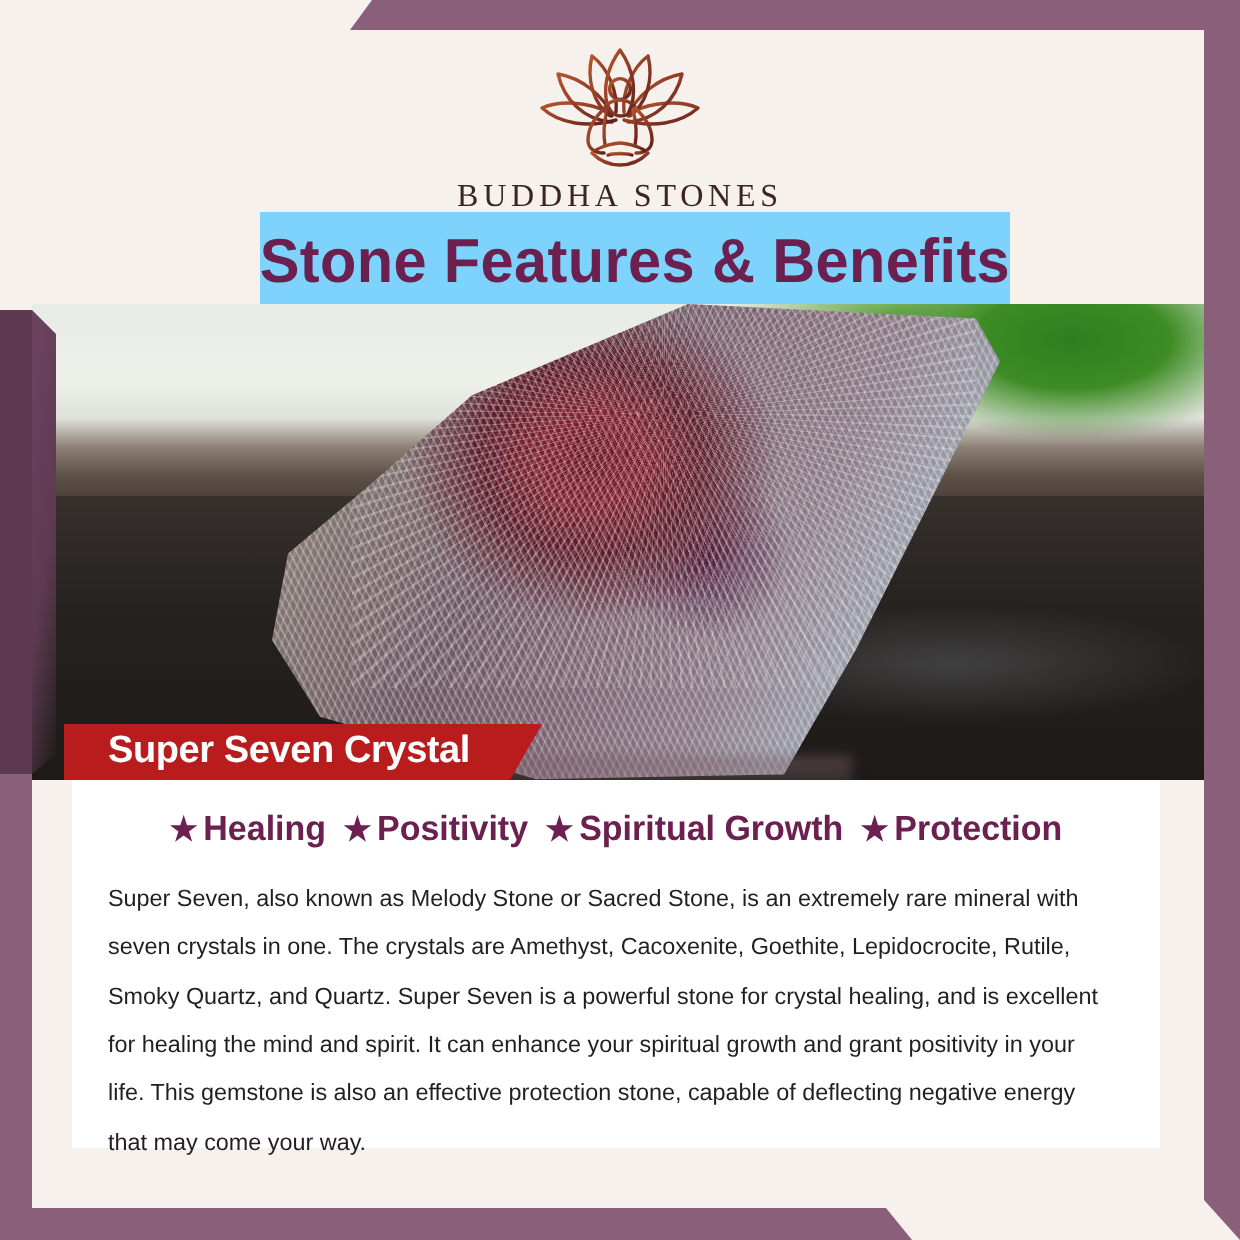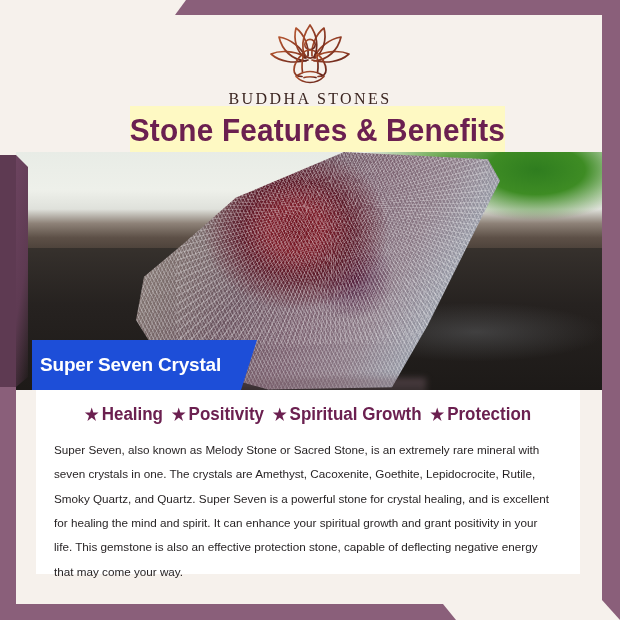--- a/index.html
+++ b/index.html
@@ -109,21 +109,21 @@
     color: #3b2520;
     font-weight: 400;
   }
 
   .title-band {
     position: absolute;
     top: 106px;
     left: 130px;
     width: 375px;
     height: 49px;
-    background: #fef9c3;
+    background: #7dd3fc;
     display: flex;
     align-items: center;
     justify-content: center;
     z-index: 2;
   }
   .title-text {
     font-family: "Liberation Sans Narrow", "Liberation Sans", sans-serif;
     font-weight: 700;
     font-size: 31px;
     color: #6b2050;
@@ -251,23 +251,23 @@
     height: 26px;
     background: linear-gradient(180deg, rgba(120,95,105,0.55) 0%, rgba(40,32,36,0) 100%);
     filter: blur(3px);
   }
 
   
   .caption {
     position: absolute;
     left: 16px;
     bottom: 0;
-    height: 50px;
-    padding: 0 36px 0 8px;
-    background: #1d4ed8;
+    height: 28px;
+    padding: 0 36px 0 22px;
+    background: #b91c1c;
     display: flex;
     align-items: center;
     clip-path: polygon(0 0, 100% 0, calc(100% - 16px) 100%, 0 100%);
     z-index: 4;
   }
   .caption-text {
     color: #ffffff;
     font-size: 19px;
     font-weight: 700;
     letter-spacing: -0.2px;

